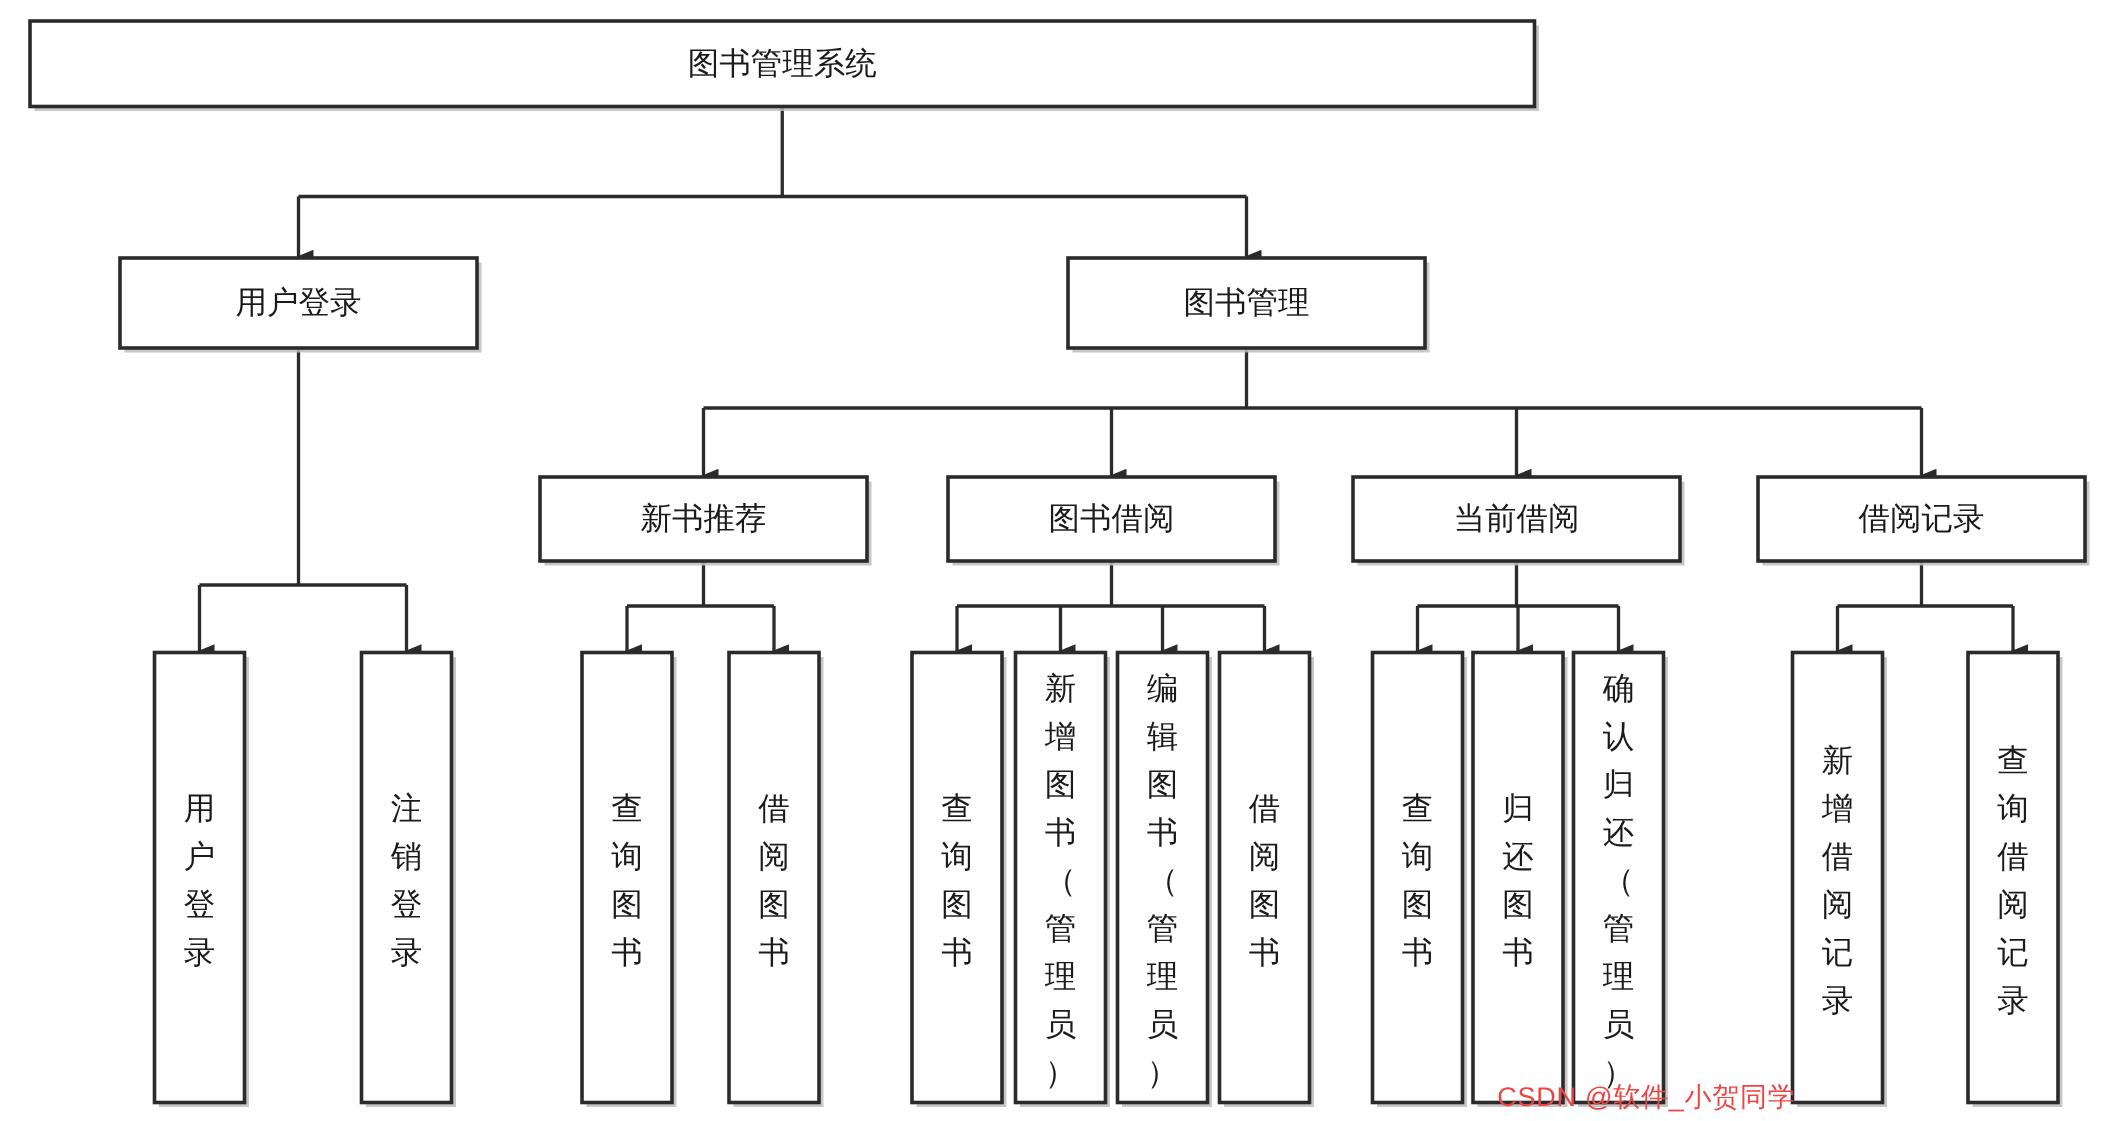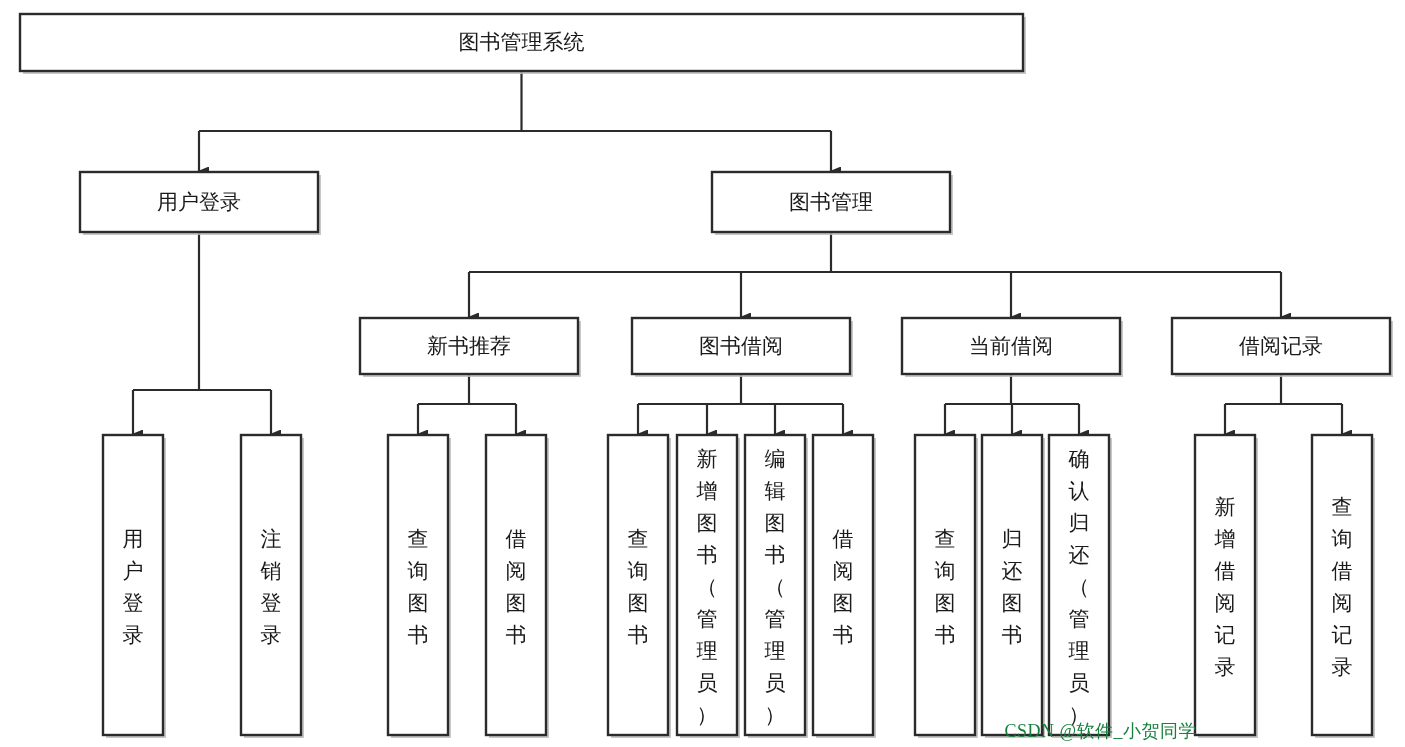--- a/index.html
+++ b/index.html
@@ -52,23 +52,23 @@
   .leaf-label {
     font-family: "Liberation Sans", "DejaVu Sans", sans-serif;
     fill: #1a1a1a;
     font-size: 21px;
     text-anchor: middle;
   }
   .watermark-text {
     position: absolute;
     right: 10px;
     bottom: 4px;
-    font-family: Liberation Serif, serif;
+    font-family: Liberation Sans, sans-serif;
     font-size: 18px;
-    color: #15803d;
+    color: #ef4444;
     white-space: nowrap;
     letter-spacing: 0.5px;
   }
 </style>
 </head>
 <body>
 
 <div id="diagram-root">
 
   <svg id="flowchart" viewBox="0 0 1405 747">

